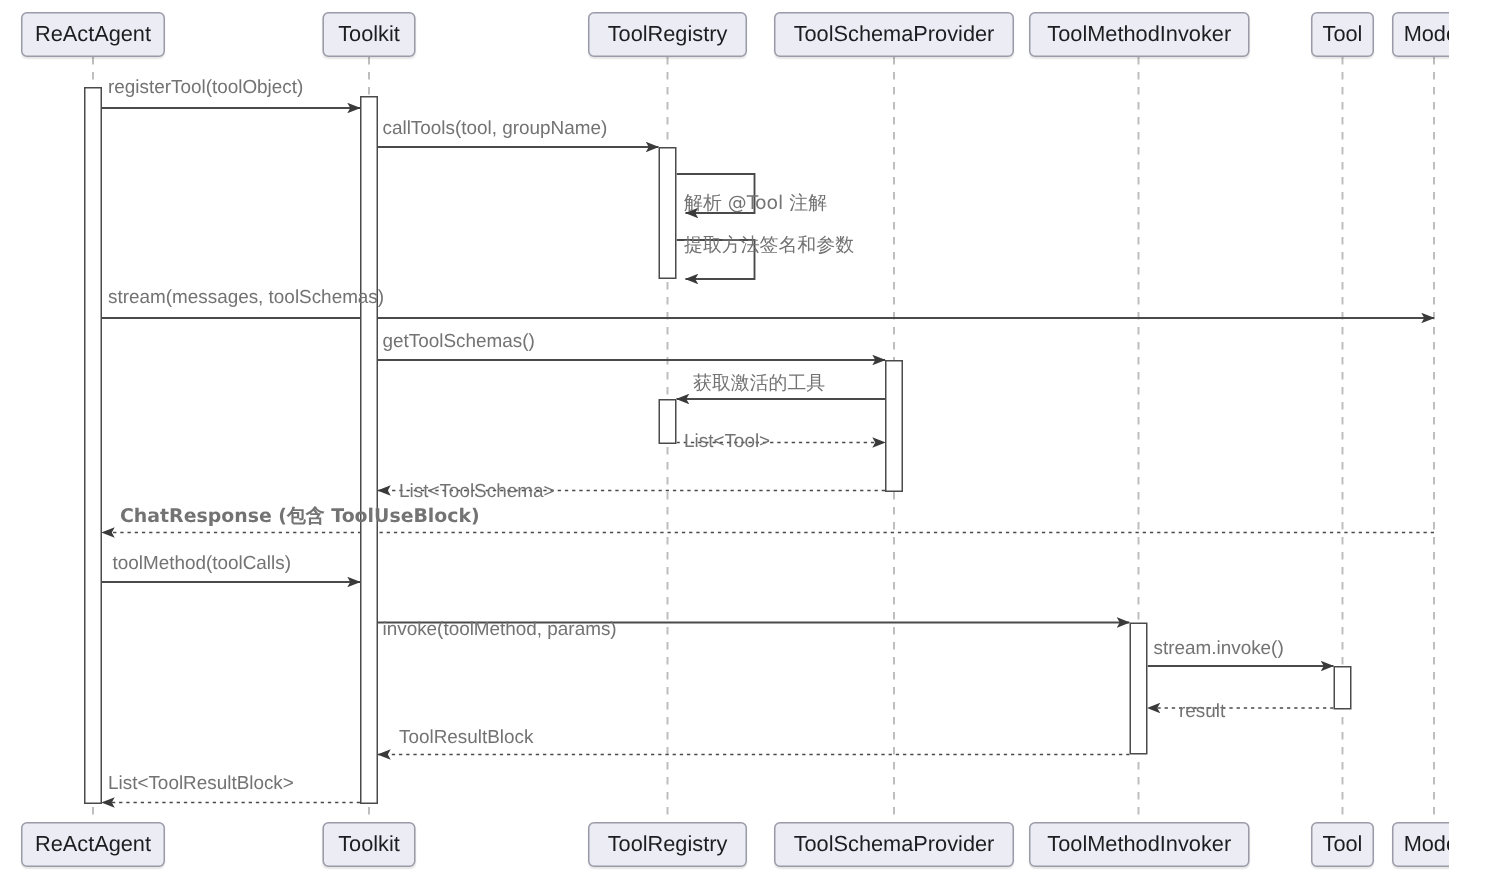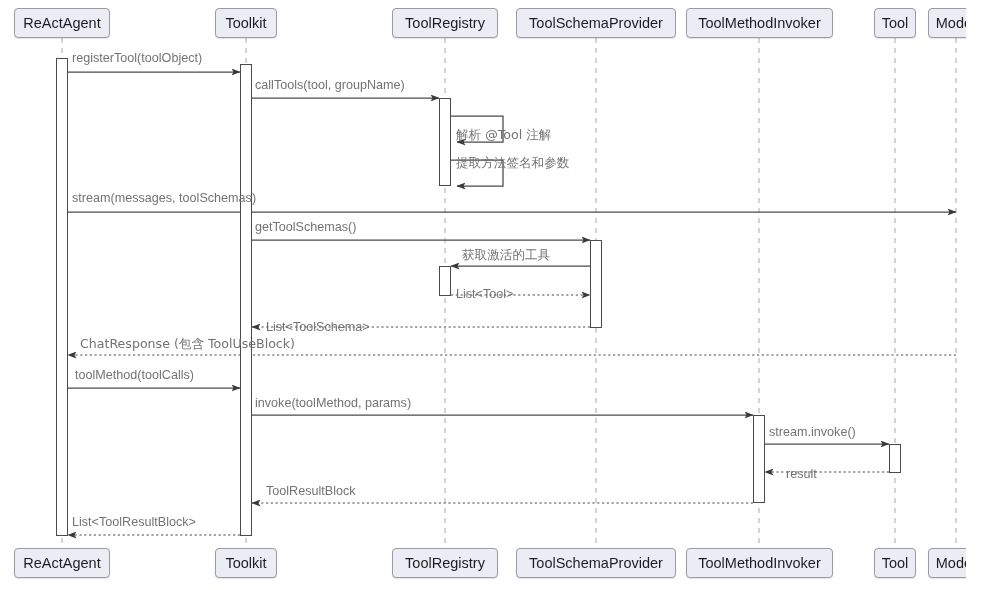--- a/index.html
+++ b/index.html
@@ -135,22 +135,22 @@
   <div id="labels-host">
       <div class="msg-label" style="left: 72px; top: 52px;">registerTool(toolObject)</div>
       <div class="msg-label" style="left: 255px; top: 79px;">callTools(tool, groupName)</div>
       <div class="msg-label cjk" style="left: 456px; top: 106px; margin-top: 22px;">解析 @Tool 注解</div>
       <div class="msg-label cjk" style="left: 456px; top: 156px;">提取方法签名和参数</div>
       <div class="msg-label" style="left: 72px; top: 192px;">stream(messages, toolSchemas)</div>
       <div class="msg-label" style="left: 255px; top: 221px;">getToolSchemas()</div>
       <div class="msg-label cjk" style="left: 462px; top: 248px;">获取激活的工具</div>
       <div class="msg-label" style="left: 456px; top: 288px;">List&lt;Tool&gt;</div>
       <div class="msg-label" style="left: 266px; top: 309px; margin-top: 12px;">List&lt;ToolSchema&gt;</div>
-      <div class="msg-label cjk" style="left: 80px; top: 337px;">ChatResponse (包含 ToolUseBlock)</div>
+      <div class="msg-label cjk" style="left: 80px; top: 337px; font-weight: bold;">ChatResponse (包含 ToolUseBlock)</div>
       <div class="msg-label" style="left: 75px; top: 369px;">toolMethod(toolCalls)</div>
-      <div class="msg-label" style="left: 255px; top: 397px;">invoke(toolMethod, params)</div>
+      <div class="msg-label" style="left: 255px; top: 413px;">invoke(toolMethod, params)</div>
       <div class="msg-label" style="left: 769px; top: 426px;">stream.invoke()</div>
       <div class="msg-label" style="left: 786px; top: 468px;">result</div>
       <div class="msg-label" style="left: 266px; top: 485px;">ToolResultBlock</div>
       <div class="msg-label" style="left: 72px; top: 516px;">List&lt;ToolResultBlock&gt;</div>
     </div>
 
 </div>
 
 </body></html>

